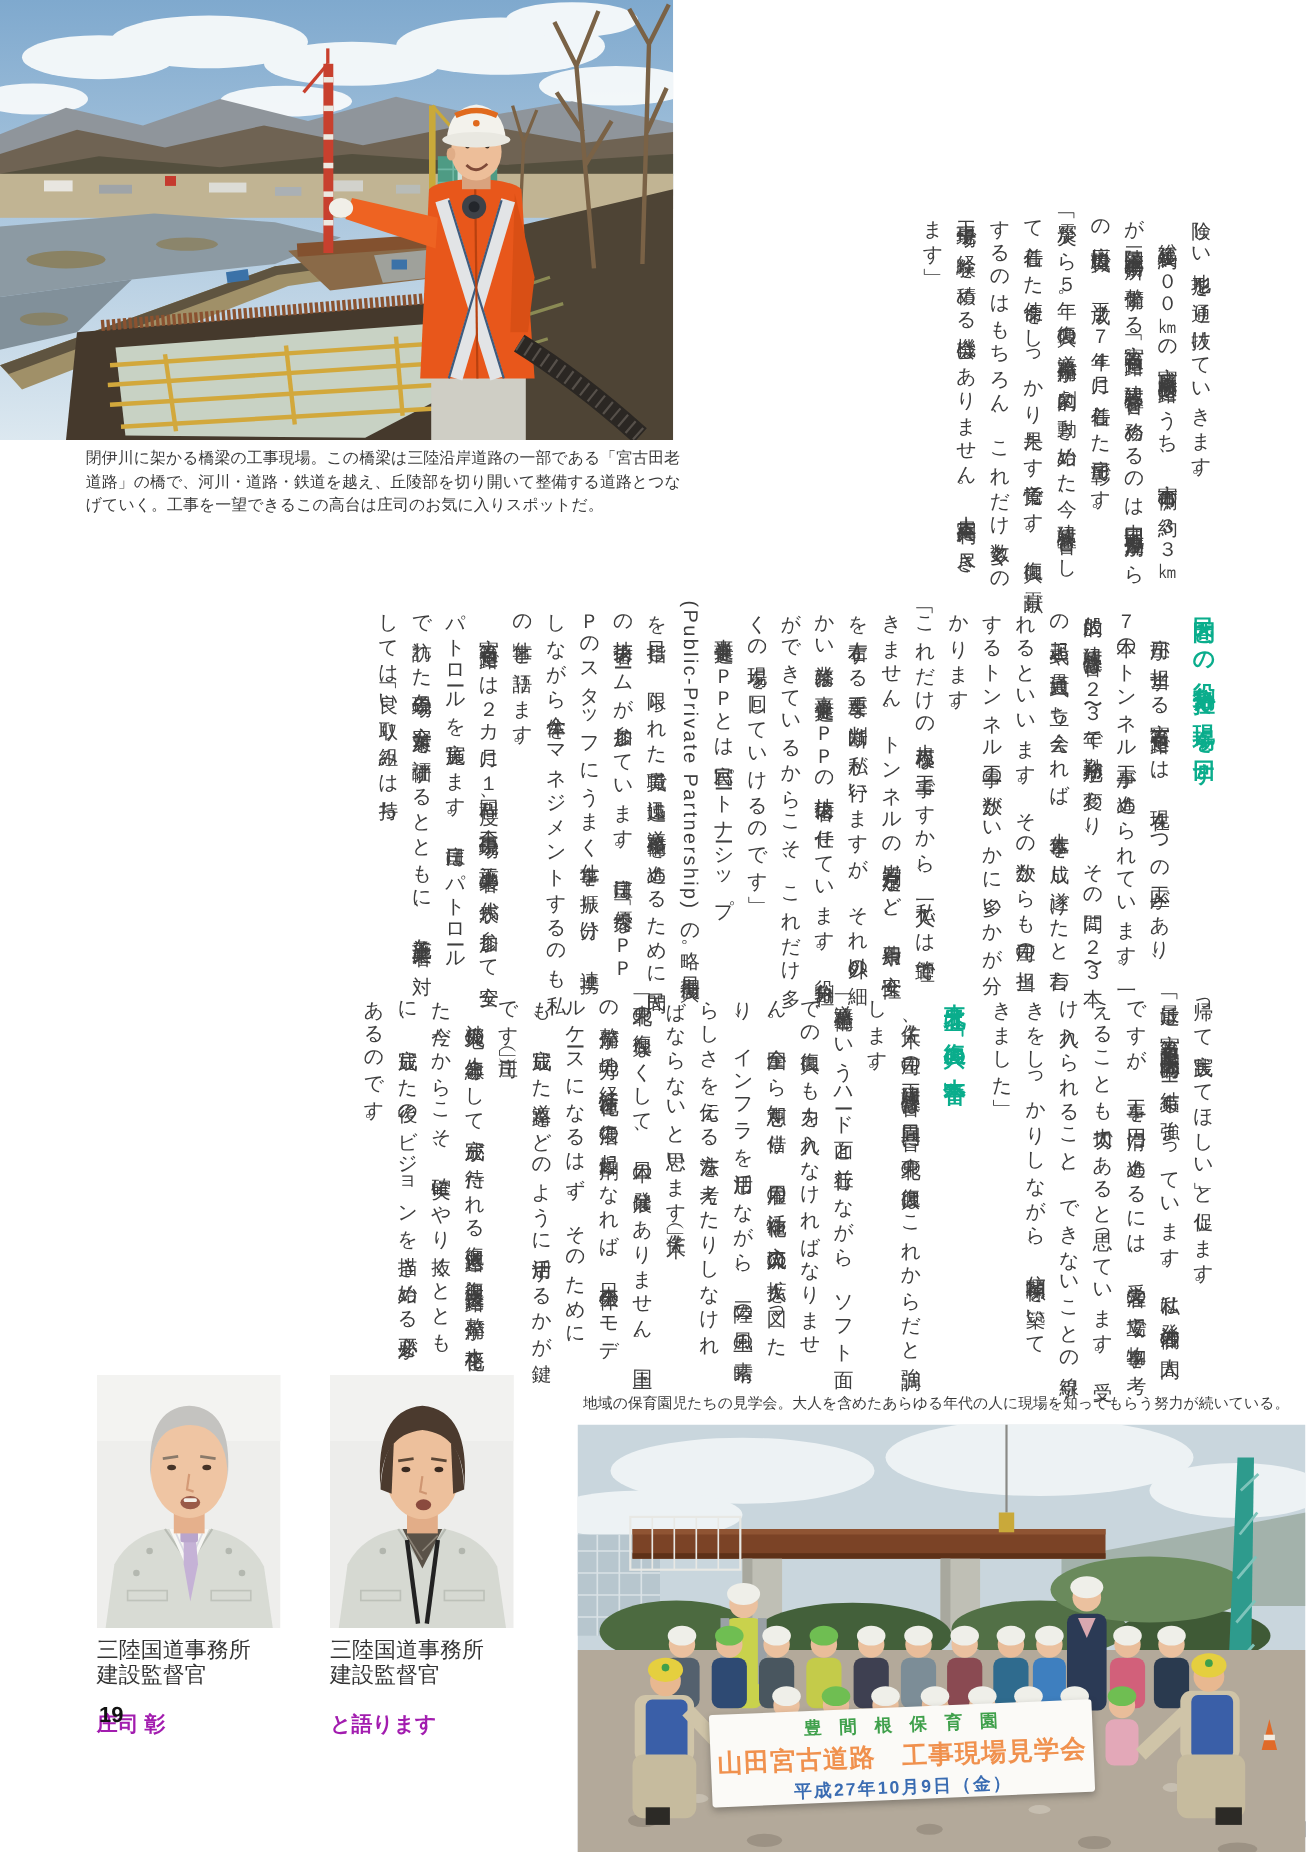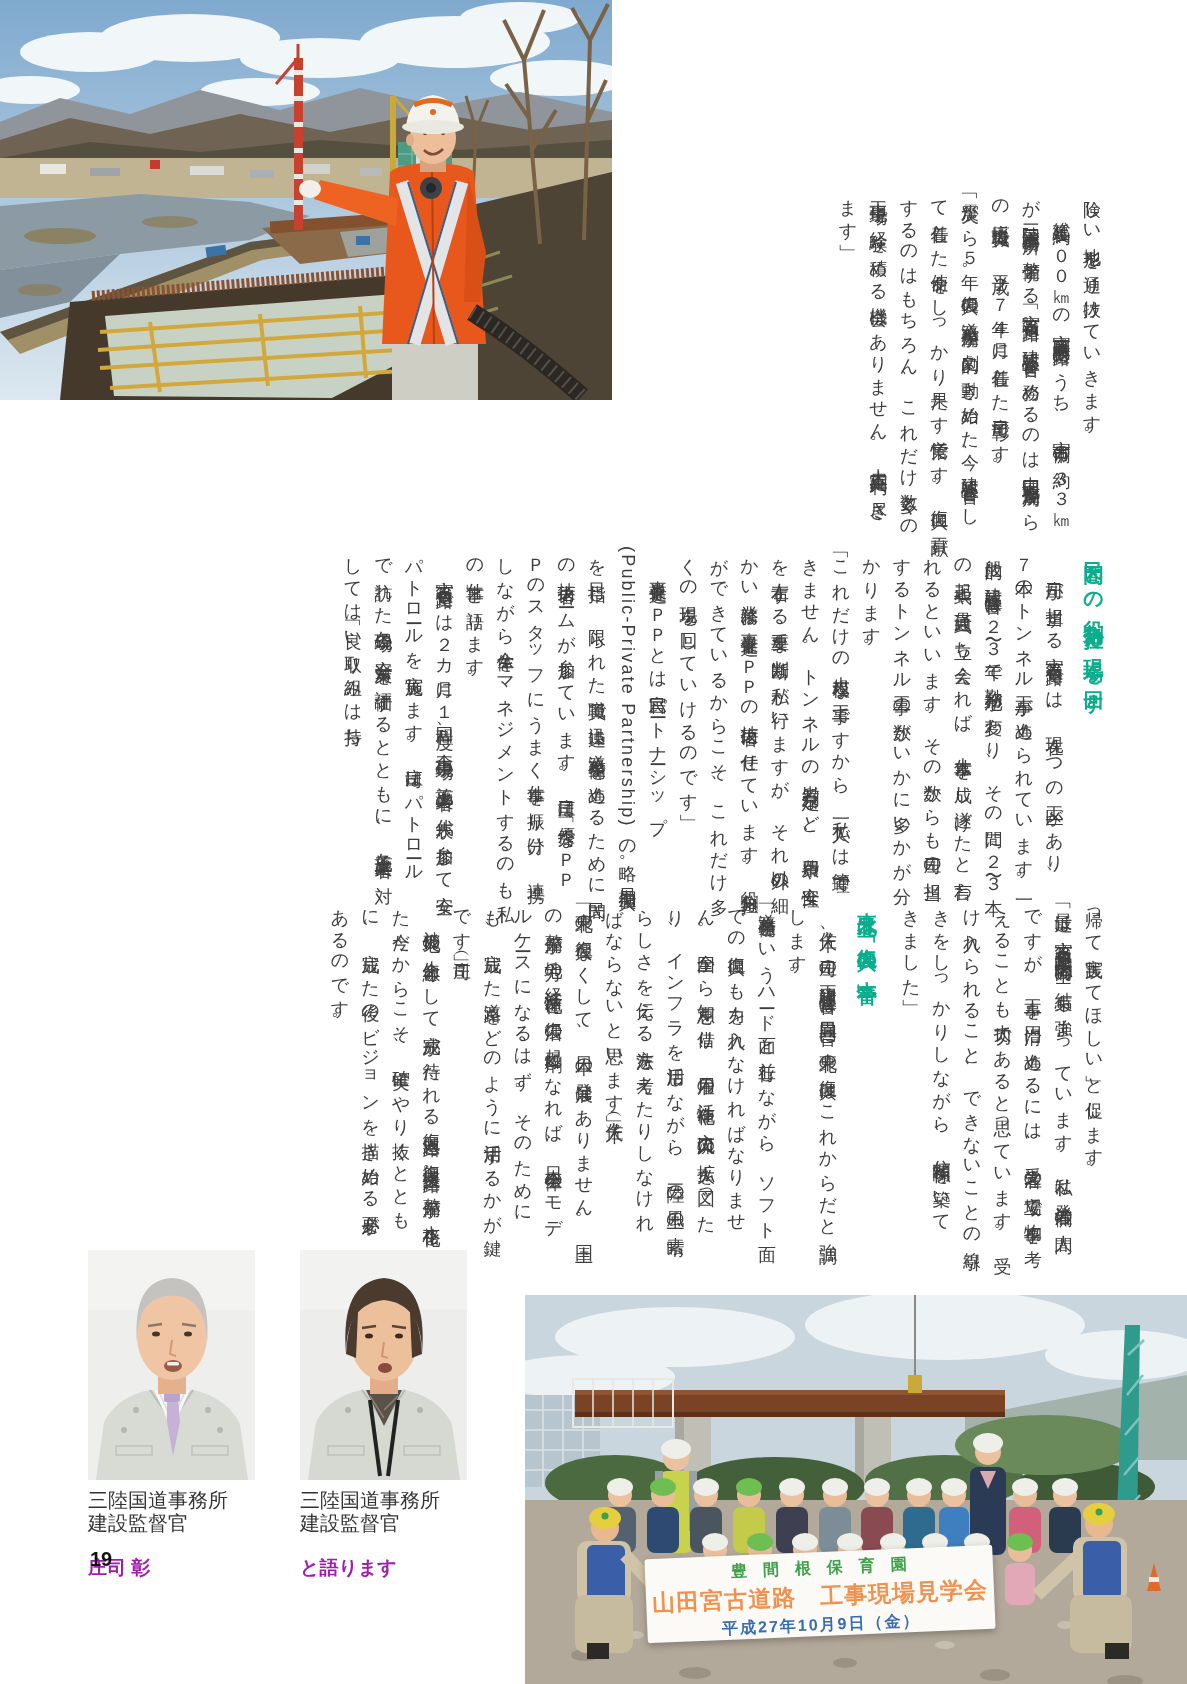--- a/index.html
+++ b/index.html
@@ -175,20 +175,21 @@
         <path d="M414,105 Q433,96 452,105" stroke="#e06a1e" stroke-width="5" fill="none"></path>
         <circle cx="433" cy="112" r="3" fill="#e06a1e"></circle>
       </g>
       <g>
         <path d="M472,312 C504,332 544,362 582,396" stroke="#2b2723" stroke-width="18" fill="none"></path>
         <path d="M472,312 C504,332 544,362 582,396" stroke="#56504a" stroke-width="14" fill="none" stroke-dasharray="2 7"></path>
       </g>
     </svg>
   </div>
 
+  <div class="caption-top">閉伊川に架かる橋梁の工事現場。この橋梁は三陸沿岸道路の一部である「宮古田老道路」の橋で、河川・道路・鉄道を越え、丘陵部を切り開いて整備する道路とつなげていく。工事を一望できるこの高台は庄司のお気に入りスポットだ。</div>
 
   <div class="vtext block-intro">
     <p>険しい地形を通り抜けていきます。</p>
     <p>　総延長約１００㎞の宮古盛岡横断道路のうち、宮古市側の約３３㎞が三陸国道事務所の整備する「宮古箱石道路」。建設監督官を務めるのは中国地方整備局からの応援職員で、平成２７年４月に着任した庄司彰です。</p>
     <p>「震災から５年。復興の道路整備が劇的に動き始めた今、建設監督官として着任した使命をしっかり果たす覚悟です。復興に貢献するのはもちろん、これだけ数多くの工事現場で経験を積める機会はありません。土木屋冥利に尽きます」</p>
   </div>
 
   <div class="vtext block-s1">
     <h2 class="vhead">民間との役割分担で現場を回す</h2>
     <p>　庄司が担当する宮古箱石道路では、現在４つの工区があり、７本のトンネル工事が進められています。一般的に建設監督官は２〜３年で勤務地が変わり、その間に２〜３本の起工式や貫通式に立ち会えれば、大仕事を成し遂げたと言われるといいます。その数からも庄司の担当するトンネル工事の数がいかに多いかが分かります。</p>
@@ -266,20 +267,21 @@
     <div class="pcap-office">三陸国道事務所</div>
     <div class="pcap-title">建設監督官</div>
     <div class="pcap-name">庄司 彰</div>
   </div>
   <div class="pcap" style="left:300px;">
     <div class="pcap-office">三陸国道事務所</div>
     <div class="pcap-title">建設監督官</div>
     <div class="pcap-name">と語ります</div>
   </div>
 
+  <div class="caption-group">地域の保育園児たちの見学会。大人を含めたあらゆる年代の人に現場を知ってもらう努力が続いている。</div>
 
   <div class="photo-group">
     <svg viewBox="0 0 662 389" width="662" height="389">
       <rect width="662" height="389" fill="#c9d6dd"></rect>
       <g fill="#edf2f4">
         <ellipse cx="150" cy="42" rx="120" ry="30"></ellipse>
           <ellipse cx="420" cy="30" rx="140" ry="35"></ellipse>
         <ellipse cx="600" cy="60" rx="80" ry="25"></ellipse>
           <ellipse cx="60" cy="82" rx="90" ry="22"></ellipse>
       </g>

